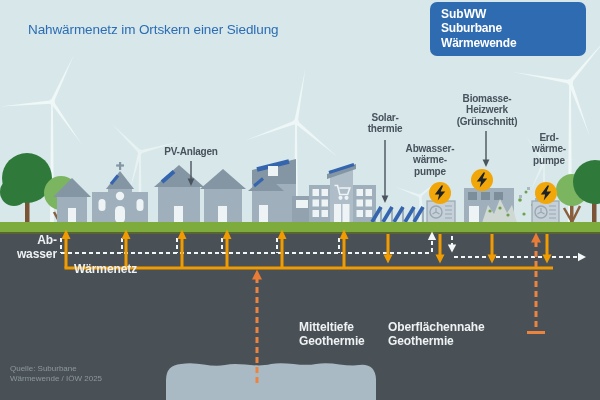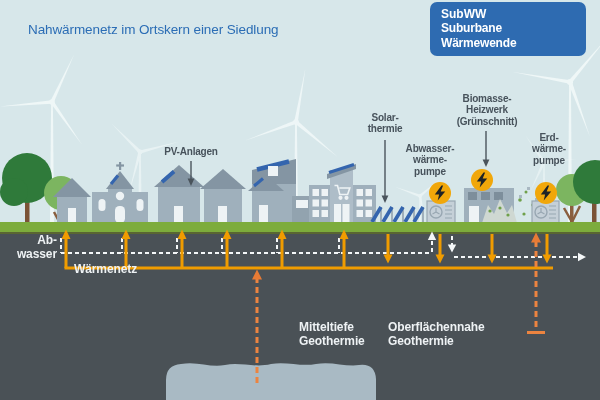--- a/index.html
+++ b/index.html
@@ -360,13 +360,15 @@
   </div>
 
   <div class="wlabel" style="left:2px;top:233px;width:55px;text-align:right;">Ab-
 wasser</div>
   <div class="wlabel" style="left:74px;top:262px;">Wärmenetz</div>
   <div class="wlabel" style="left:263px;top:320px;margin-left:36px;">Mitteltiefe
 Geothermie</div>
   <div class="wlabel" style="left:388px;top:320px;width:140px;text-align:left;">Oberflächennahe
 Geothermie</div>
 
+  <div class="source">Quelle: Suburbane
+Wärmewende / IÖW 2025</div>
 </div>
 
 </body></html>

